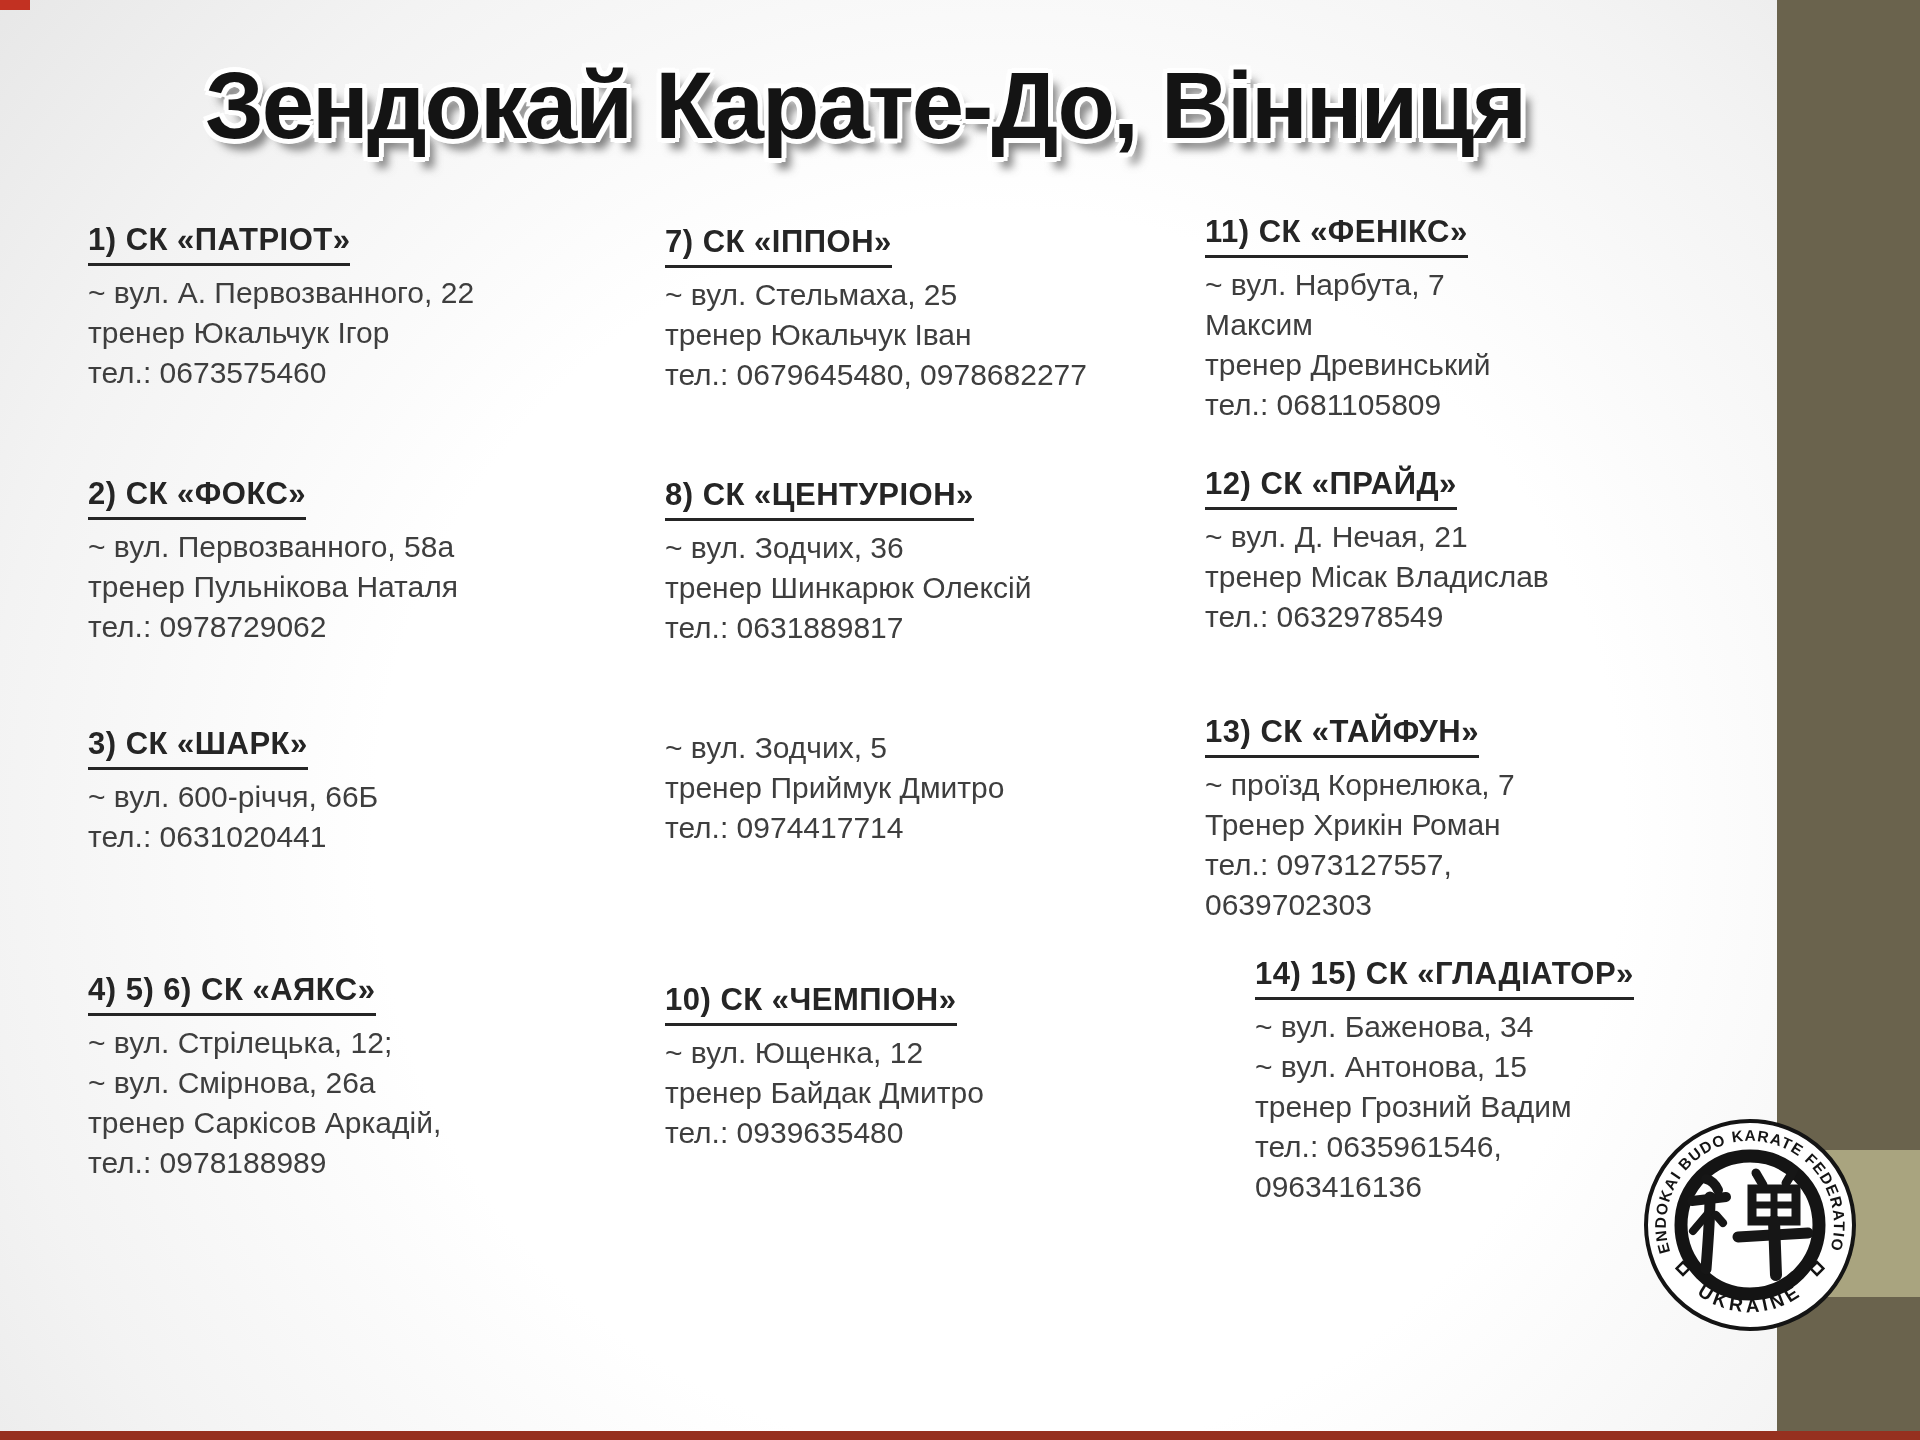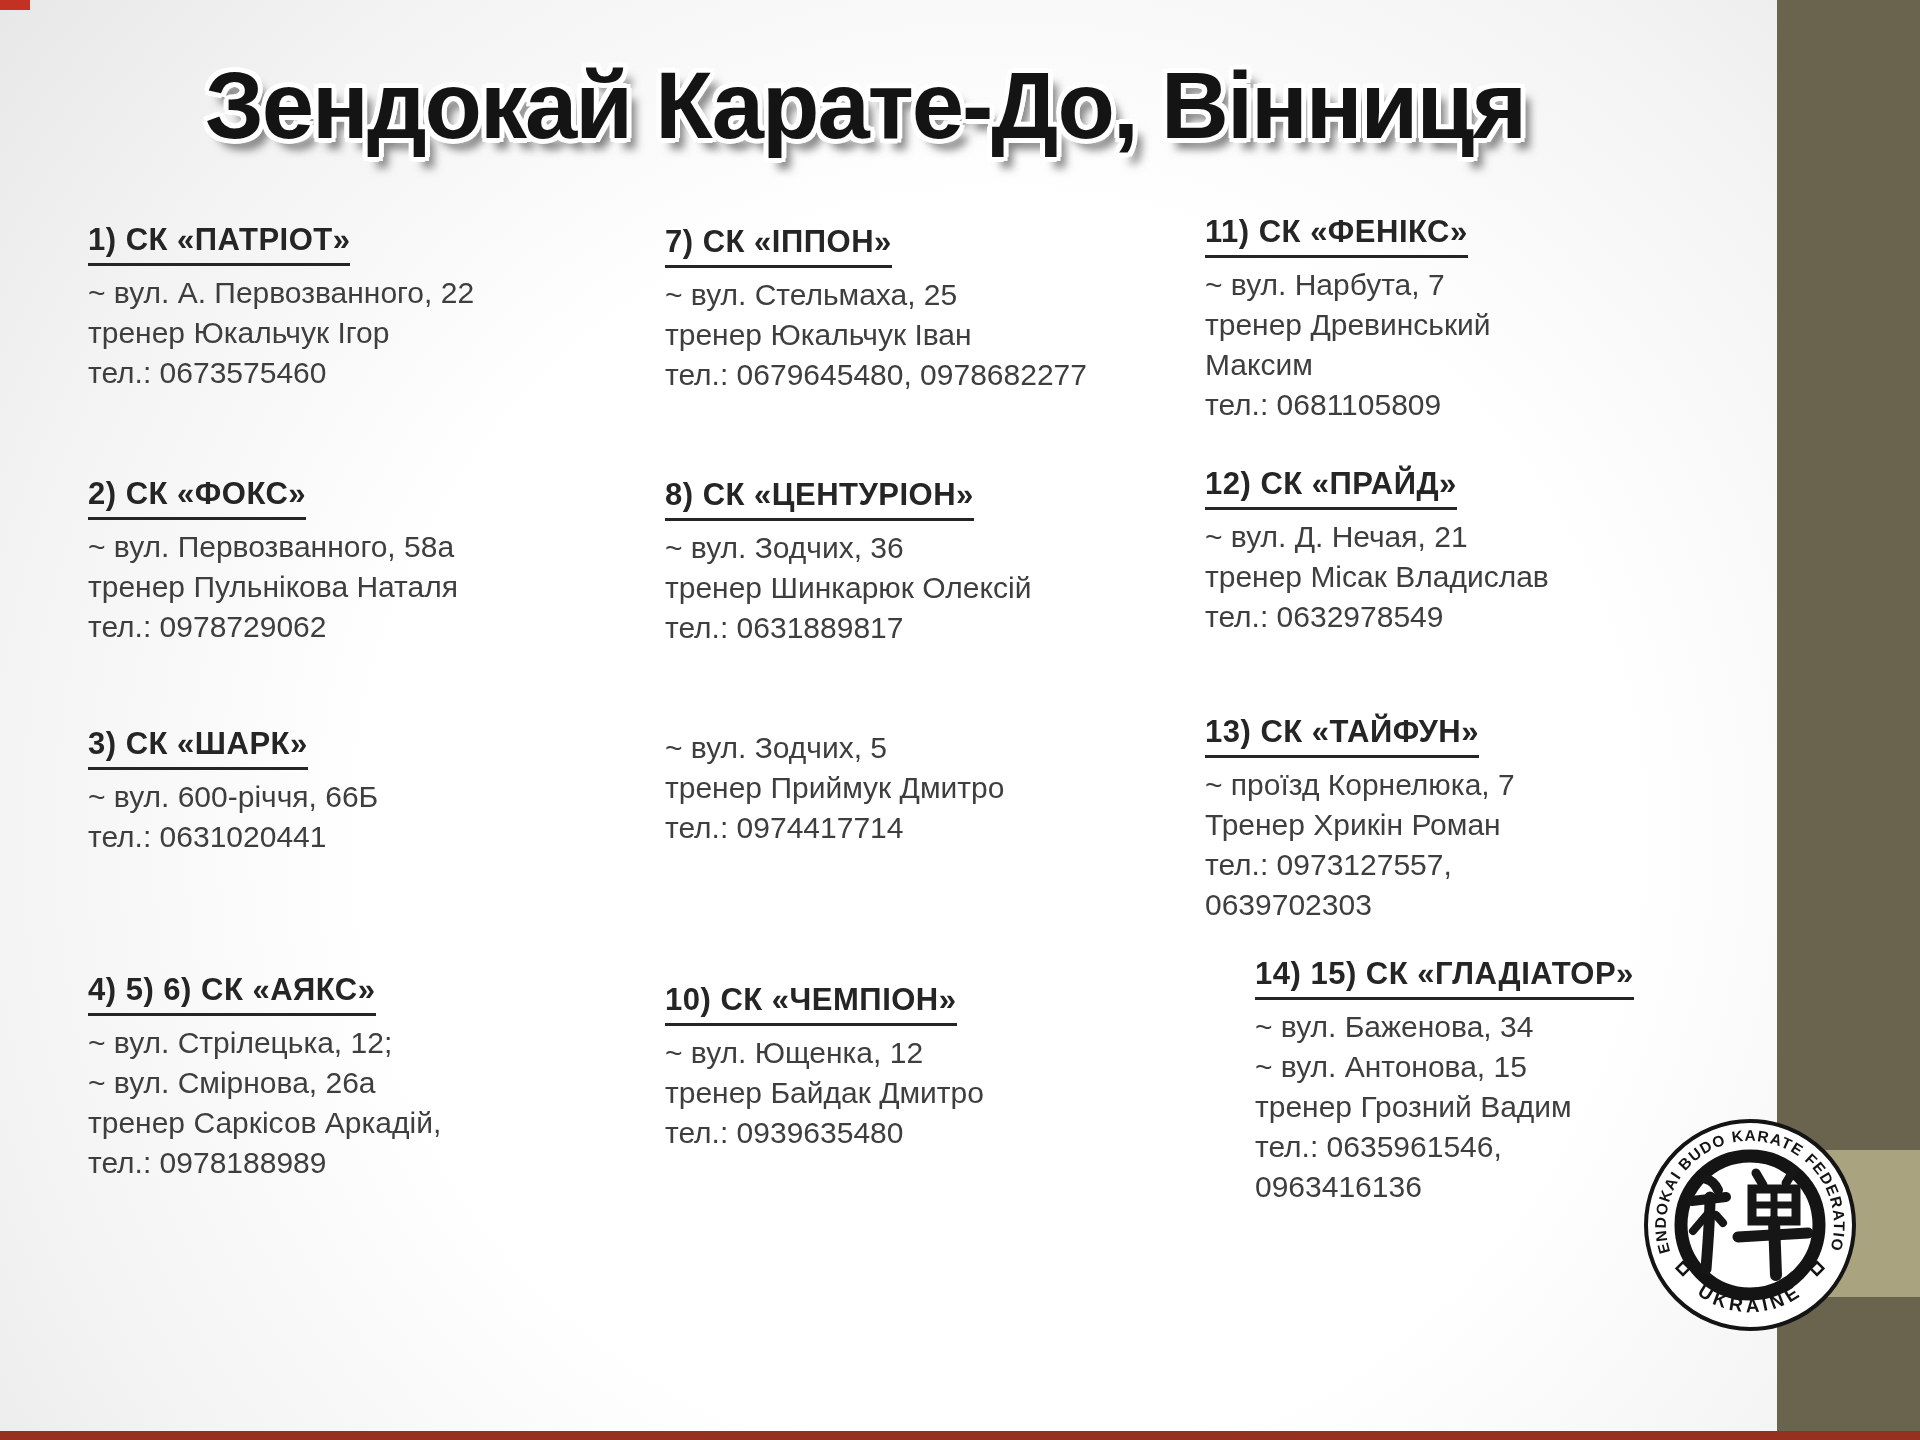--- a/index.html
+++ b/index.html
@@ -117,22 +117,22 @@
   <div class="club" style="left:665px; top:982px; width:555px">
     <div class="club-name-row"><span class="club-name">10) СК «ЧЕМПІОН»</span></div>
     <div class="club-line">~ вул. Ющенка, 12</div>
     <div class="club-line">тренер Байдак Дмитро</div>
     <div class="club-line">тел.: 0939635480</div>
   </div>
 
   <div class="club" style="left:1205px; top:214px; width:440px">
     <div class="club-name-row"><span class="club-name">11) СК «ФЕНІКС»</span></div>
     <div class="club-line">~ вул. Нарбута, 7</div>
+    <div class="club-line">Максим</div>
     <div class="club-line">тренер Древинський</div>
-    <div class="club-line">Максим</div>
     <div class="club-line">тел.: 0681105809</div>
   </div>
 
   <div class="club" style="left:1205px; top:466px; width:440px">
     <div class="club-name-row"><span class="club-name">12) СК «ПРАЙД»</span></div>
     <div class="club-line">~ вул. Д. Нечая, 21</div>
     <div class="club-line">тренер Місак Владислав</div>
     <div class="club-line">тел.: 0632978549</div>
   </div>
 

